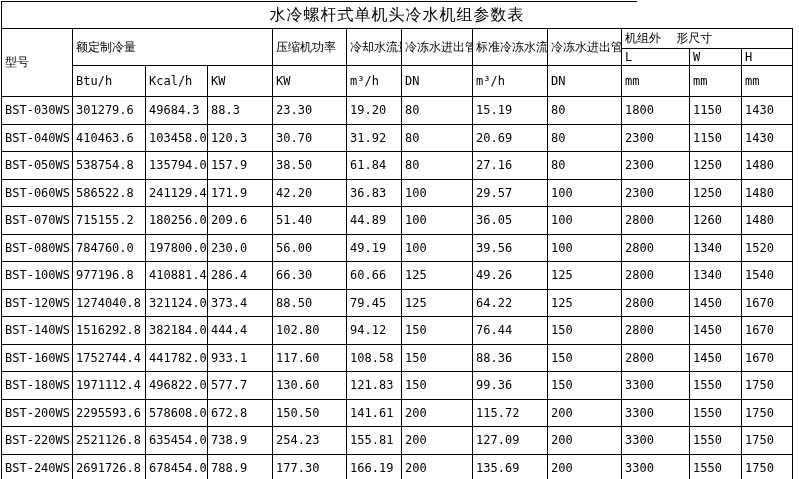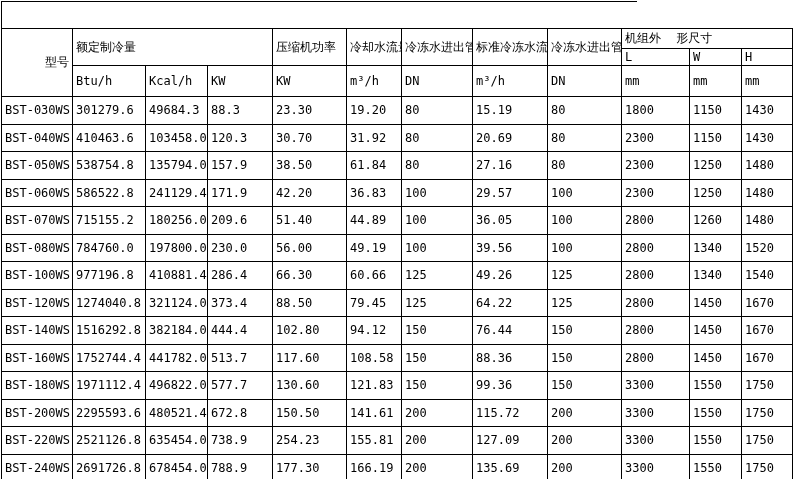--- a/index.html
+++ b/index.html
@@ -28,36 +28,37 @@
     font-weight:normal;
     text-align:left;
     vertical-align:middle;
     overflow:hidden;
     white-space:nowrap;
   }
   .param-table thead tr.h1{height:15px;}
   .param-table thead tr.h2{height:17px;}
   .param-table thead tr.h3{height:31px;}
   .param-table tbody tr{height:27.5px;}
-  th.model-head{text-align:right;}
+  th.model-head{text-align:left;}
   th.dims-head{white-space:pre;}
   .mono, .param-table tbody td, th.unit{
     font-family:"DejaVu Sans Mono", monospace;
     font-size:12px;
   }
   th.cjk{font-family:"DejaVu Sans", sans-serif;}
 </style>
 </head>
 <body>
 
 <div class="canvas">
 
   <div class="title-top-border"></div>
   <div class="title-left-border"></div>
 
+  <div class="sheet-title">水冷螺杆式单机头冷水机组参数表</div>
 
   <table class="param-table">
     <colgroup>
       <col style="width:71px">
         <col style="width:73px">
         <col style="width:62px">
       <col style="width:65px">
         <col style="width:74px">
         <col style="width:55px">
       <col style="width:71px">
@@ -221,21 +222,21 @@
           <td>76.44</td>
           <td>150</td>
           <td>2800</td>
           <td>1450</td>
           <td>1670</td>
         </tr>
         <tr>
           <td>BST-160WS</td>
           <td>1752744.4</td>
           <td>441782.0</td>
-          <td>513.7</td>
+          <td>933.1</td>
           <td>117.60</td>
           <td>108.58</td>
           <td>150</td>
           <td>88.36</td>
           <td>150</td>
           <td>2800</td>
           <td>1450</td>
           <td>1670</td>
         </tr>
         <tr>
@@ -248,21 +249,21 @@
           <td>150</td>
           <td>99.36</td>
           <td>150</td>
           <td>3300</td>
           <td>1550</td>
           <td>1750</td>
         </tr>
         <tr>
           <td>BST-200WS</td>
           <td>2295593.6</td>
-          <td>480521.4</td>
+          <td>578608.0</td>
           <td>672.8</td>
           <td>150.50</td>
           <td>141.61</td>
           <td>200</td>
           <td>115.72</td>
           <td>200</td>
           <td>3300</td>
           <td>1550</td>
           <td>1750</td>
         </tr>

